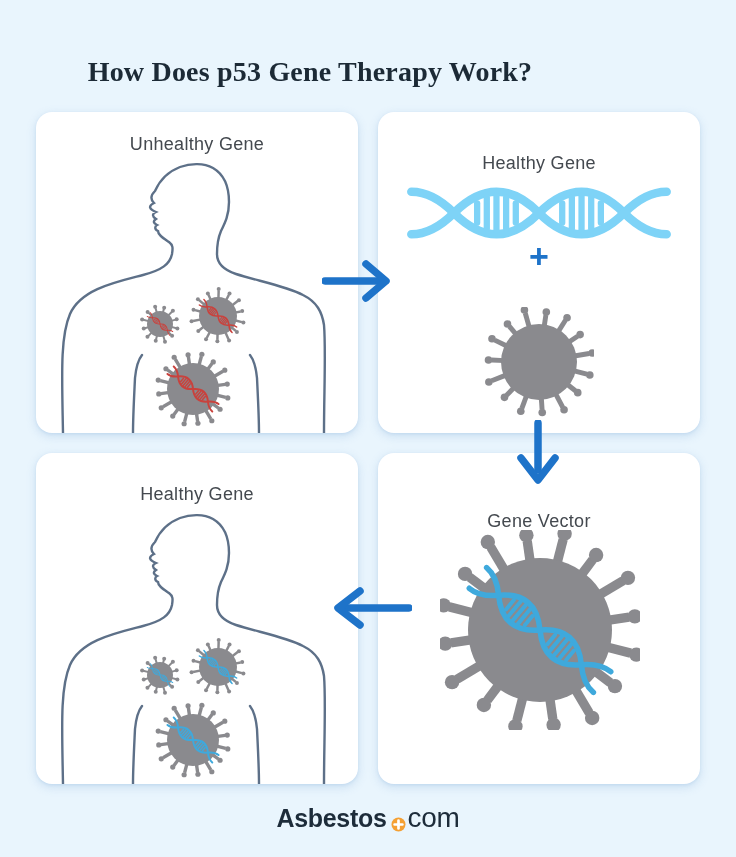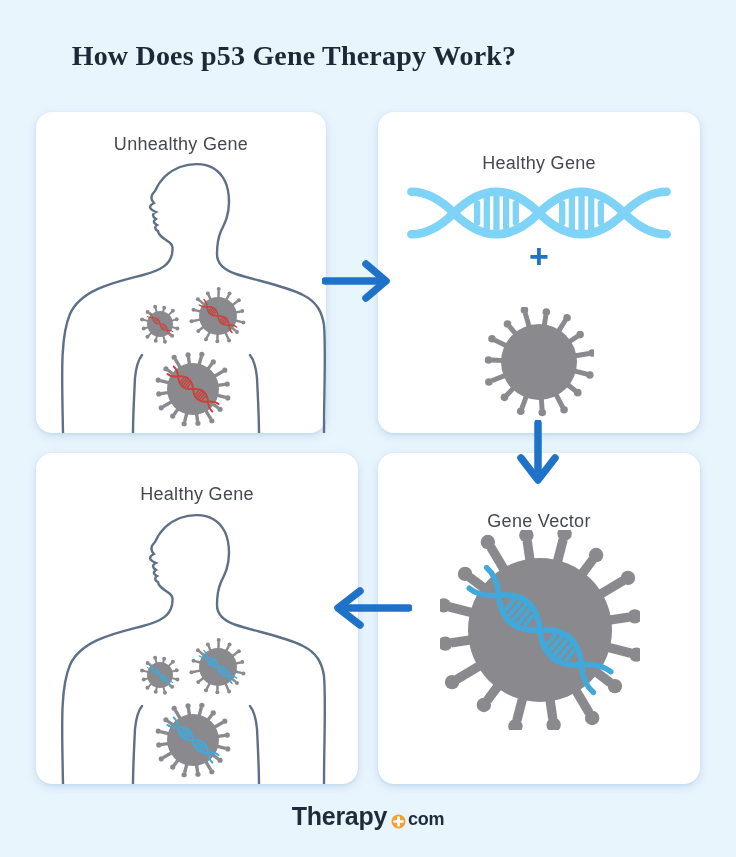--- a/index.html
+++ b/index.html
@@ -8,30 +8,30 @@
     --c-virus_gray:#8a8a8e; --c-dna_red:#c9423d; --c-dna_blue:#3fa9dc;
     --c-body_outline:#5d7088; --c-logo_navy:#1d2c3a; --c-logo_orange:#f5a033;
   }
   html,body{margin:0;padding:0}
   body{
     width:736px;height:857px;position:relative;overflow:hidden;
     background:var(--c-background,#e9f5fd);
     font-family:"Liberation Sans",sans-serif;
   }
   .title{
-    position:absolute;top:40px;left:0;width:588px;margin:0;
+    position:absolute;top:40px;left:0;width:588px;margin:16px;
     text-align:center;font-family:"Liberation Serif",serif;
     font-size:28px;font-weight:bold;color:var(--c-title_text,#1c2a36);
     letter-spacing:.2px;
   }
   .card{
     position:absolute;background:var(--c-card,#fff);border-radius:16px;
     box-shadow:0 3px 10px rgba(125,170,215,.30), 0 1px 3px rgba(125,170,215,.18);
   }
-  #card-tl{left:36px;top:112px;width:290px;height:321px}
+  #card-tl{left:36px;top:112px;width:322px;height:321px}
   #card-tr{left:378px;top:112px;width:322px;height:321px}
   #card-bl{left:36px;top:453px;width:322px;height:331px}
   #card-br{left:378px;top:453px;width:322px;height:331px}
   .panel-label{
     position:absolute;left:0;right:0;text-align:center;
     color:var(--c-label_text,#44494f);font-size:18px;letter-spacing:.3px;
   }
   #card-tl .panel-label{top:22px}
   #card-bl .panel-label{top:31px}
   #card-br .panel-label{top:58px}
@@ -51,21 +51,21 @@
   .arrow{position:absolute;color:var(--c-accent_blue,#1e73c9)}
   #arrow-right{left:322px;top:259px}
   #arrow-down{left:516px;top:420px}
   #arrow-left{left:324px;top:586px}
   .arrow svg{display:block}
   .footer{
     position:absolute;top:802px;left:0;width:736px;
     display:flex;justify-content:center;align-items:baseline;
   }
   .brand{font-size:25px;font-weight:bold;color:var(--c-logo_navy,#1d2c3a);letter-spacing:-.3px}
-  .tld{font-size:18px;font-weight:bold;color:var(--c-logo_navy,#1d2c3a);letter-spacing:-.3px}
+  .tld{font-size:28px;font-weight:normal;color:var(--c-logo_navy,#1d2c3a);letter-spacing:-.3px}
   .badge{margin:0 2px 0 4px;align-self:flex-end;position:relative;top:-2px}
 </style>
 </head>
 <body>
 
 <h1 class="title">How Does p53 Gene Therapy Work?</h1>
 
 <div class="card" id="card-tl">
   <div class="panel-label">Unhealthy Gene</div>
   <svg class="body-svg" id="body-unhealthy" viewBox="0 0 322 272">
@@ -482,19 +482,19 @@
   </svg>
 </div>
 <div class="arrow" id="arrow-left">
   <svg width="88" height="44" viewBox="0 0 88 44" fill="none" stroke="currentColor" stroke-width="7.5" stroke-linecap="round" stroke-linejoin="round">
     <path d="M85,22 H18"></path>
       <path d="M36,5 L14,22 L36,39"></path>
   </svg>
 </div>
 
 <div class="footer">
-  <span class="brand">Therapy</span>
+  <span class="brand">Asbestos</span>
   <svg class="badge" width="15" height="15" viewBox="0 0 15 15">
     <circle cx="7.5" cy="7.5" r="7" style="fill:var(--c-logo_orange,#f5a033)"></circle>
     <path d="M7.5,3.6 V11.4 M3.6,7.5 H11.4" stroke="#ffffff" stroke-width="2.7" stroke-linecap="round" fill="none"></path>
   </svg>
   <span class="tld">com</span>
 </div>
 
 </body></html>

